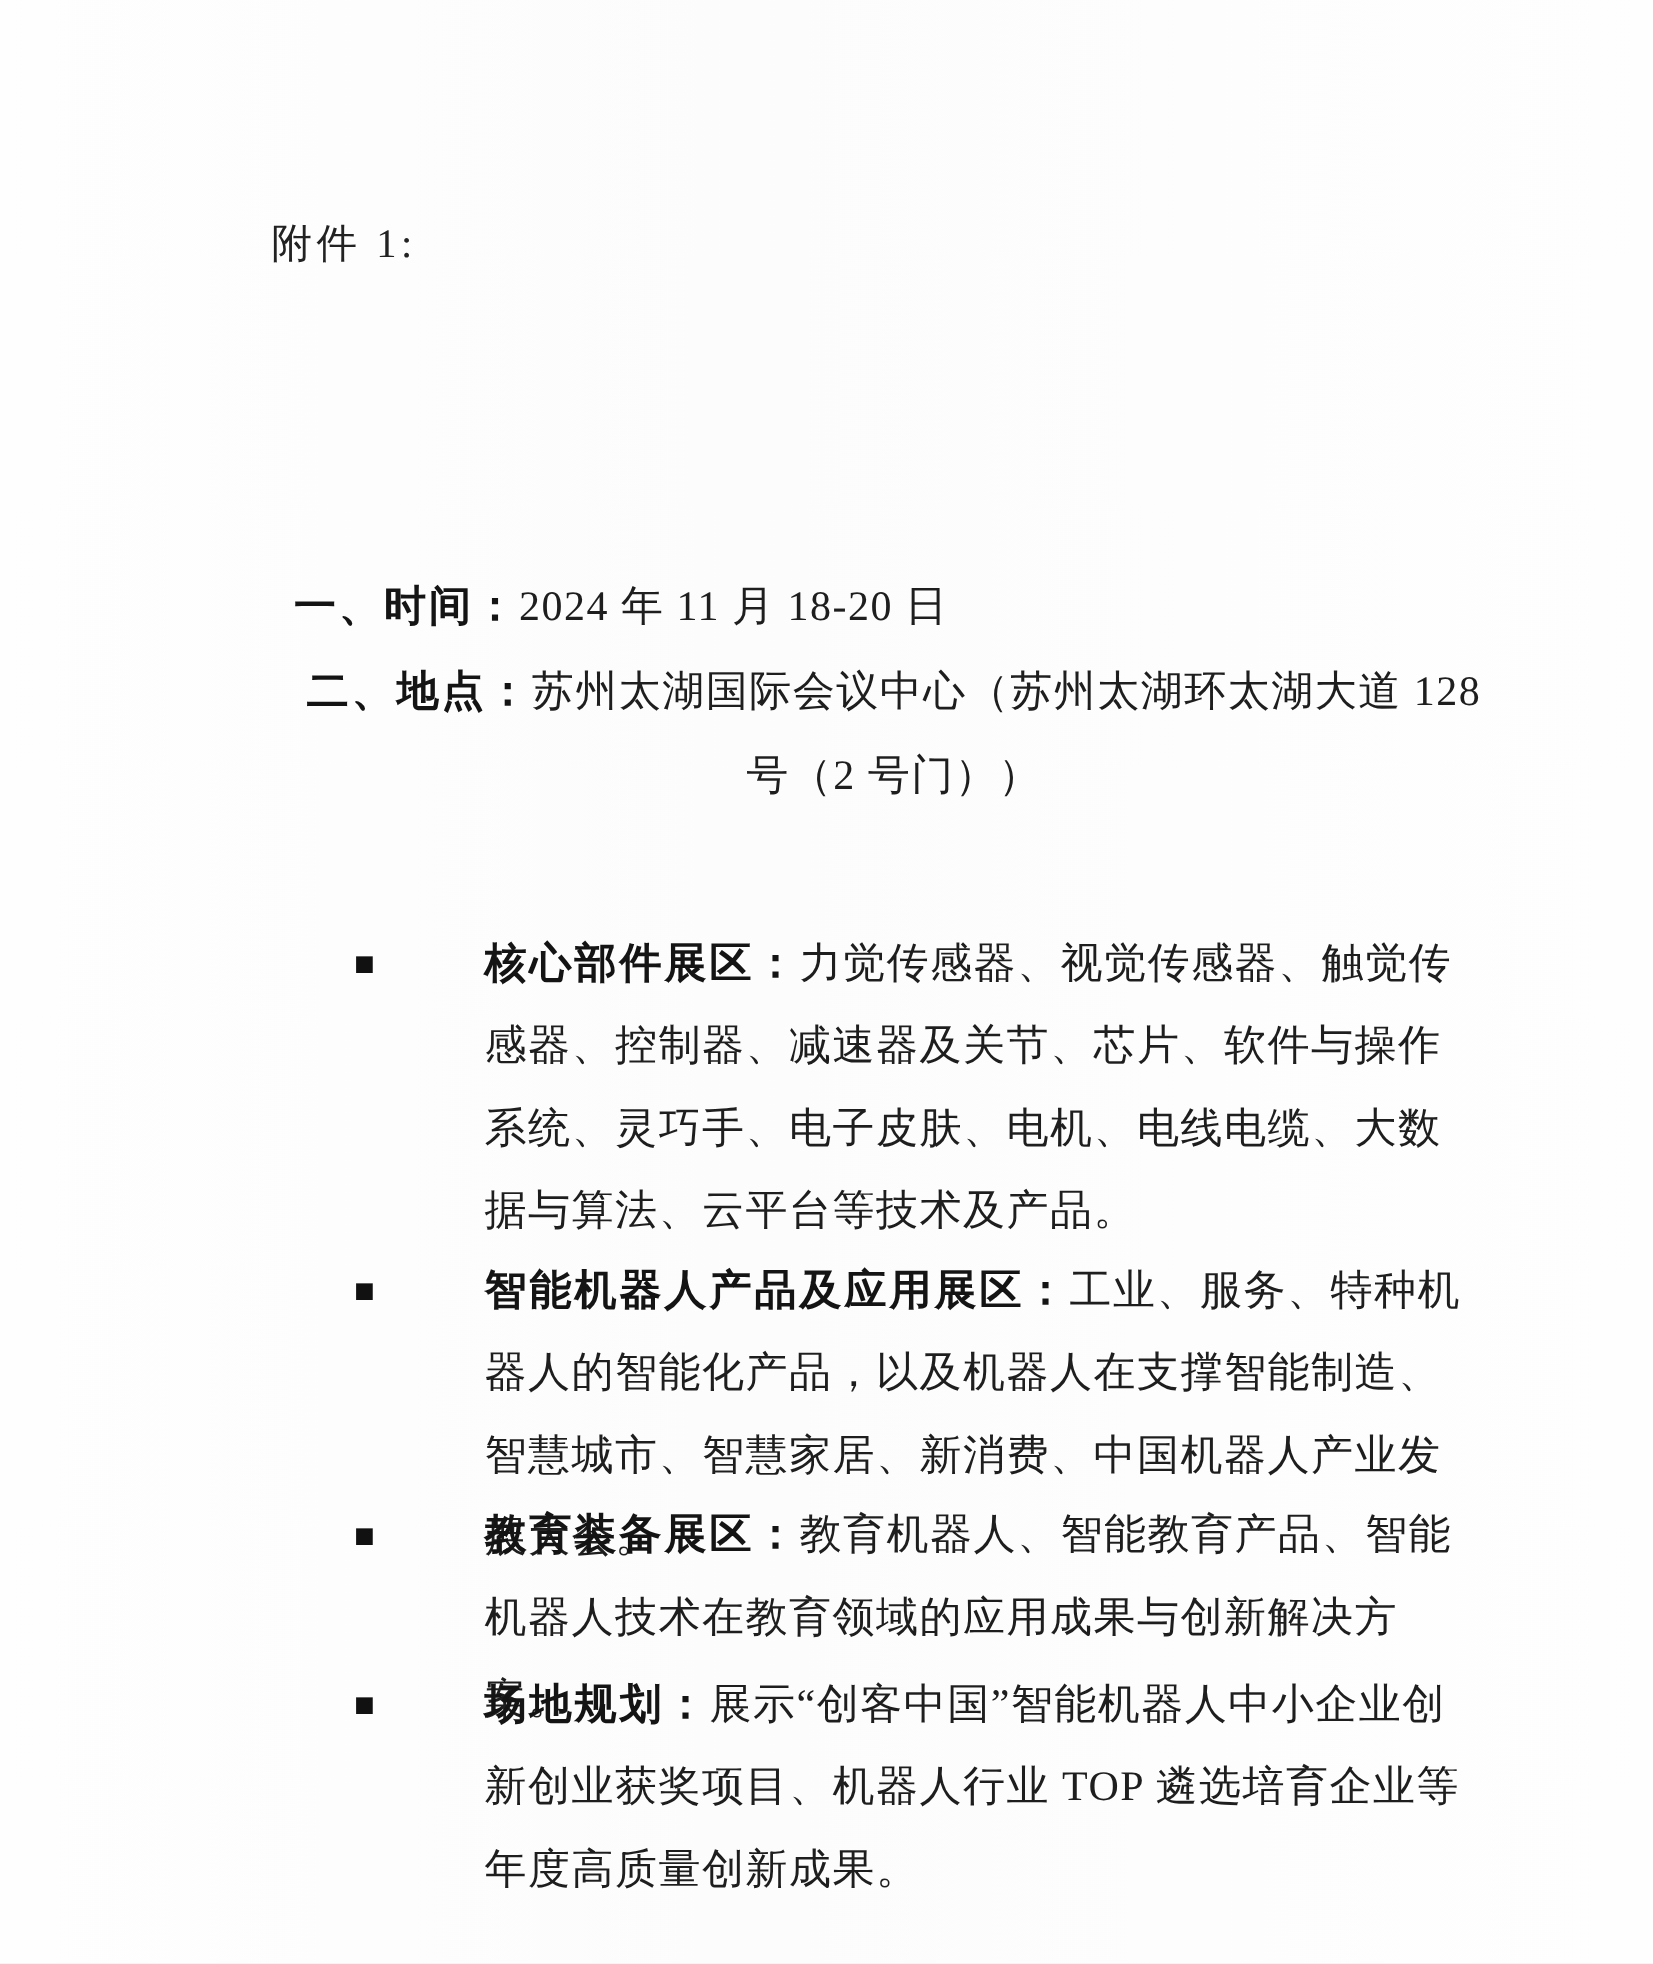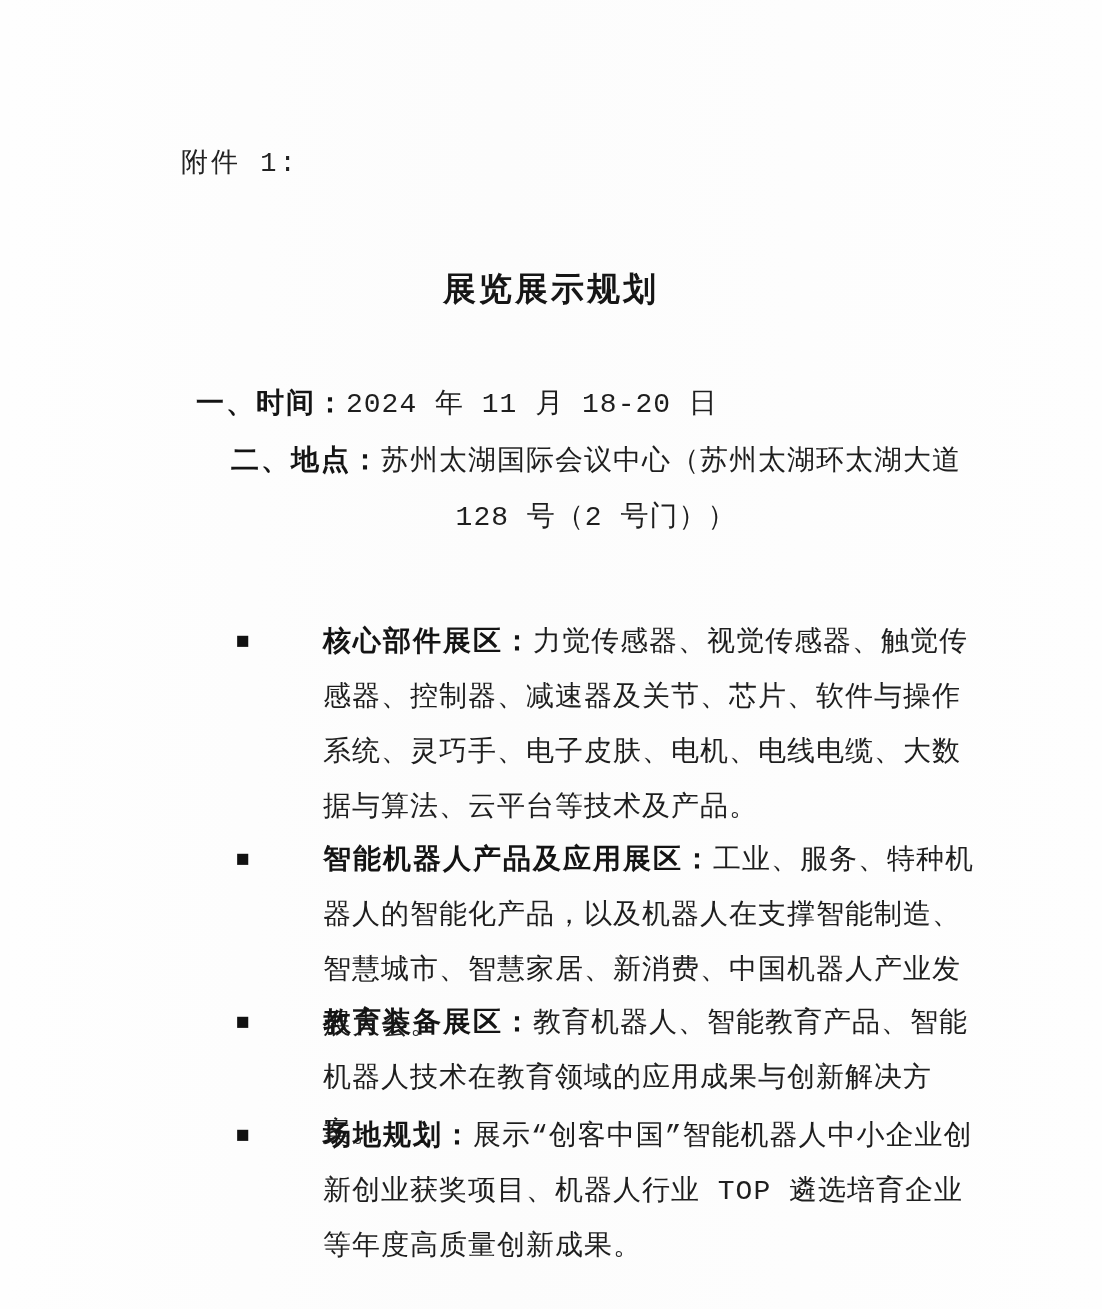--- a/index.html
+++ b/index.html
@@ -5,21 +5,21 @@
   * { margin: 0; padding: 0; box-sizing: border-box; }
   html, body { background: #e8e8e8; }
   .page {
     position: relative;
     width: 1102px;
     height: 1309px;
     margin: 0 auto;
     background: #fdfdfd;
     background-image: linear-gradient(90deg, #fefefe 0%, #fcfcfc 45%, #fefefe 100%);
     overflow: hidden;
-    font-family: Liberation Mono, monospace;
+    font-family: Liberation Serif, serif;
     color: #1b1b1b;
     padding-left: 44px;
     -webkit-font-smoothing: antialiased;
   }
   .attachment {
     position: absolute;
     left: 181px;
     top: 144px;
     font-size: 27px;
     letter-spacing: 3px;
@@ -86,21 +86,20 @@
   .bu-4 { top: 1109px; }
 </style>
 </head>
 <body>
 
 <div class="page">
 
   <div class="attachment">附件 1:</div>
 
 
-  <div class="title-line2">展览展示规划</div>
 
   <div class="para p-time">
     <span class="lbl">一、时间：</span><span>2024 年 11 月 18-20 日</span>
   </div>
 
   <div class="para p-place">
     <span class="lbl">二、地点：</span><span>苏州太湖国际会议中心（苏州太湖环太湖大道 128 号（2 号门））</span>
   </div>
 
 

